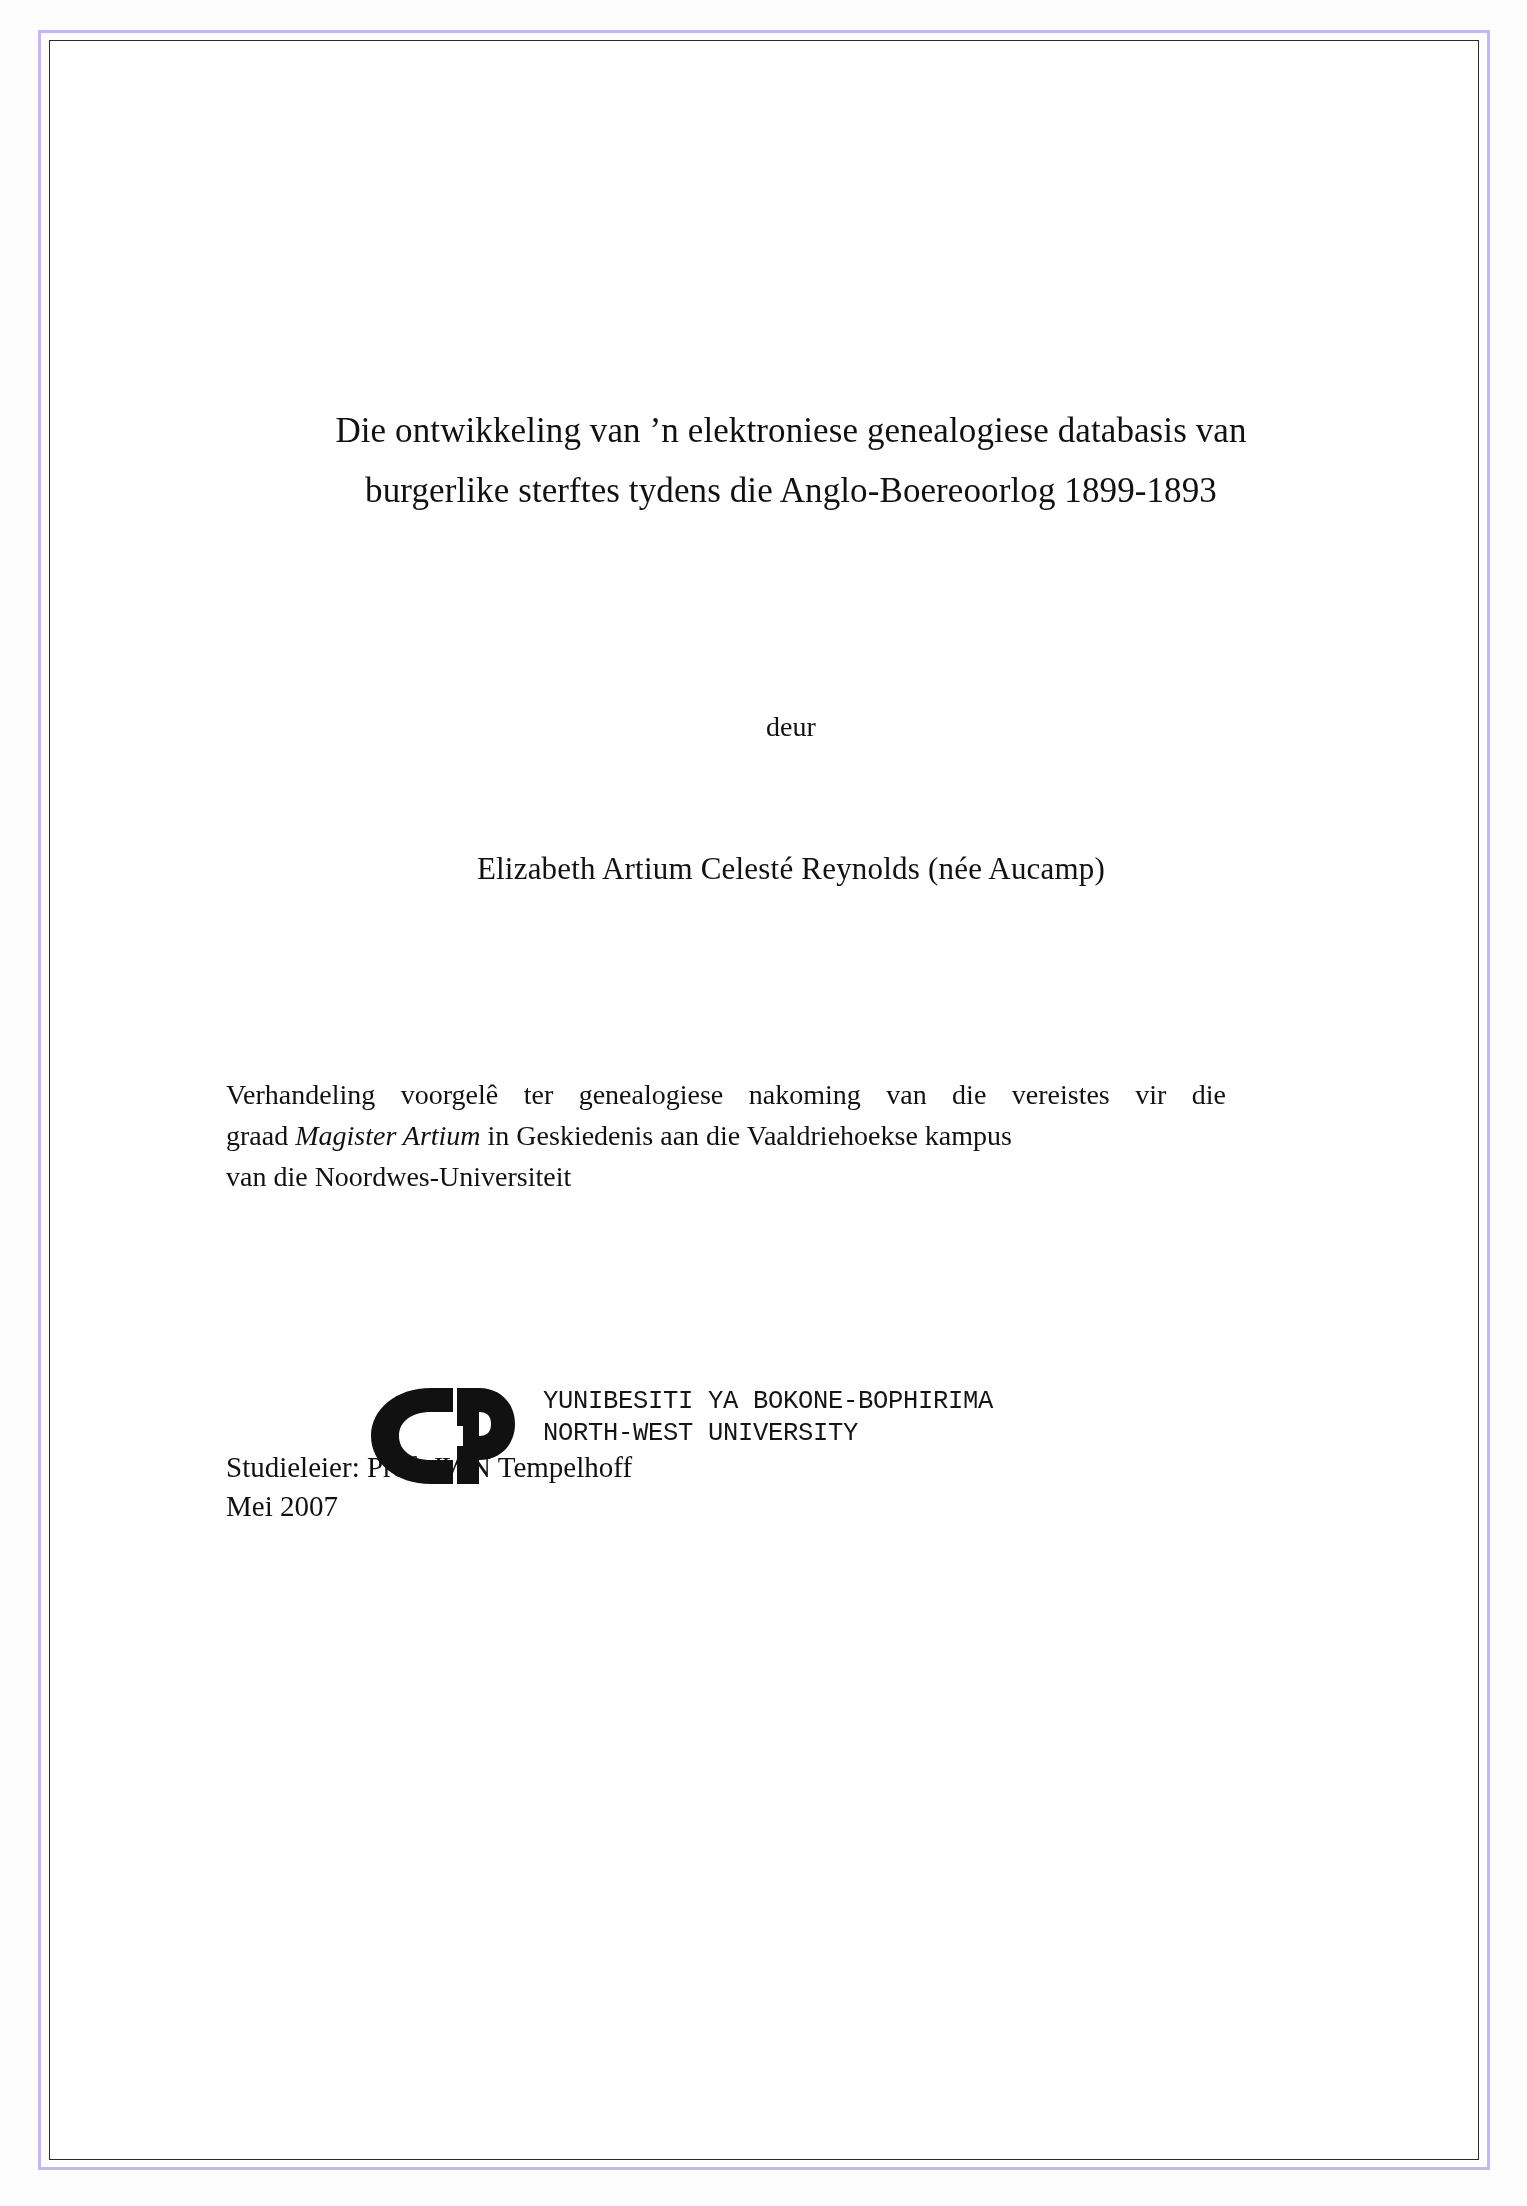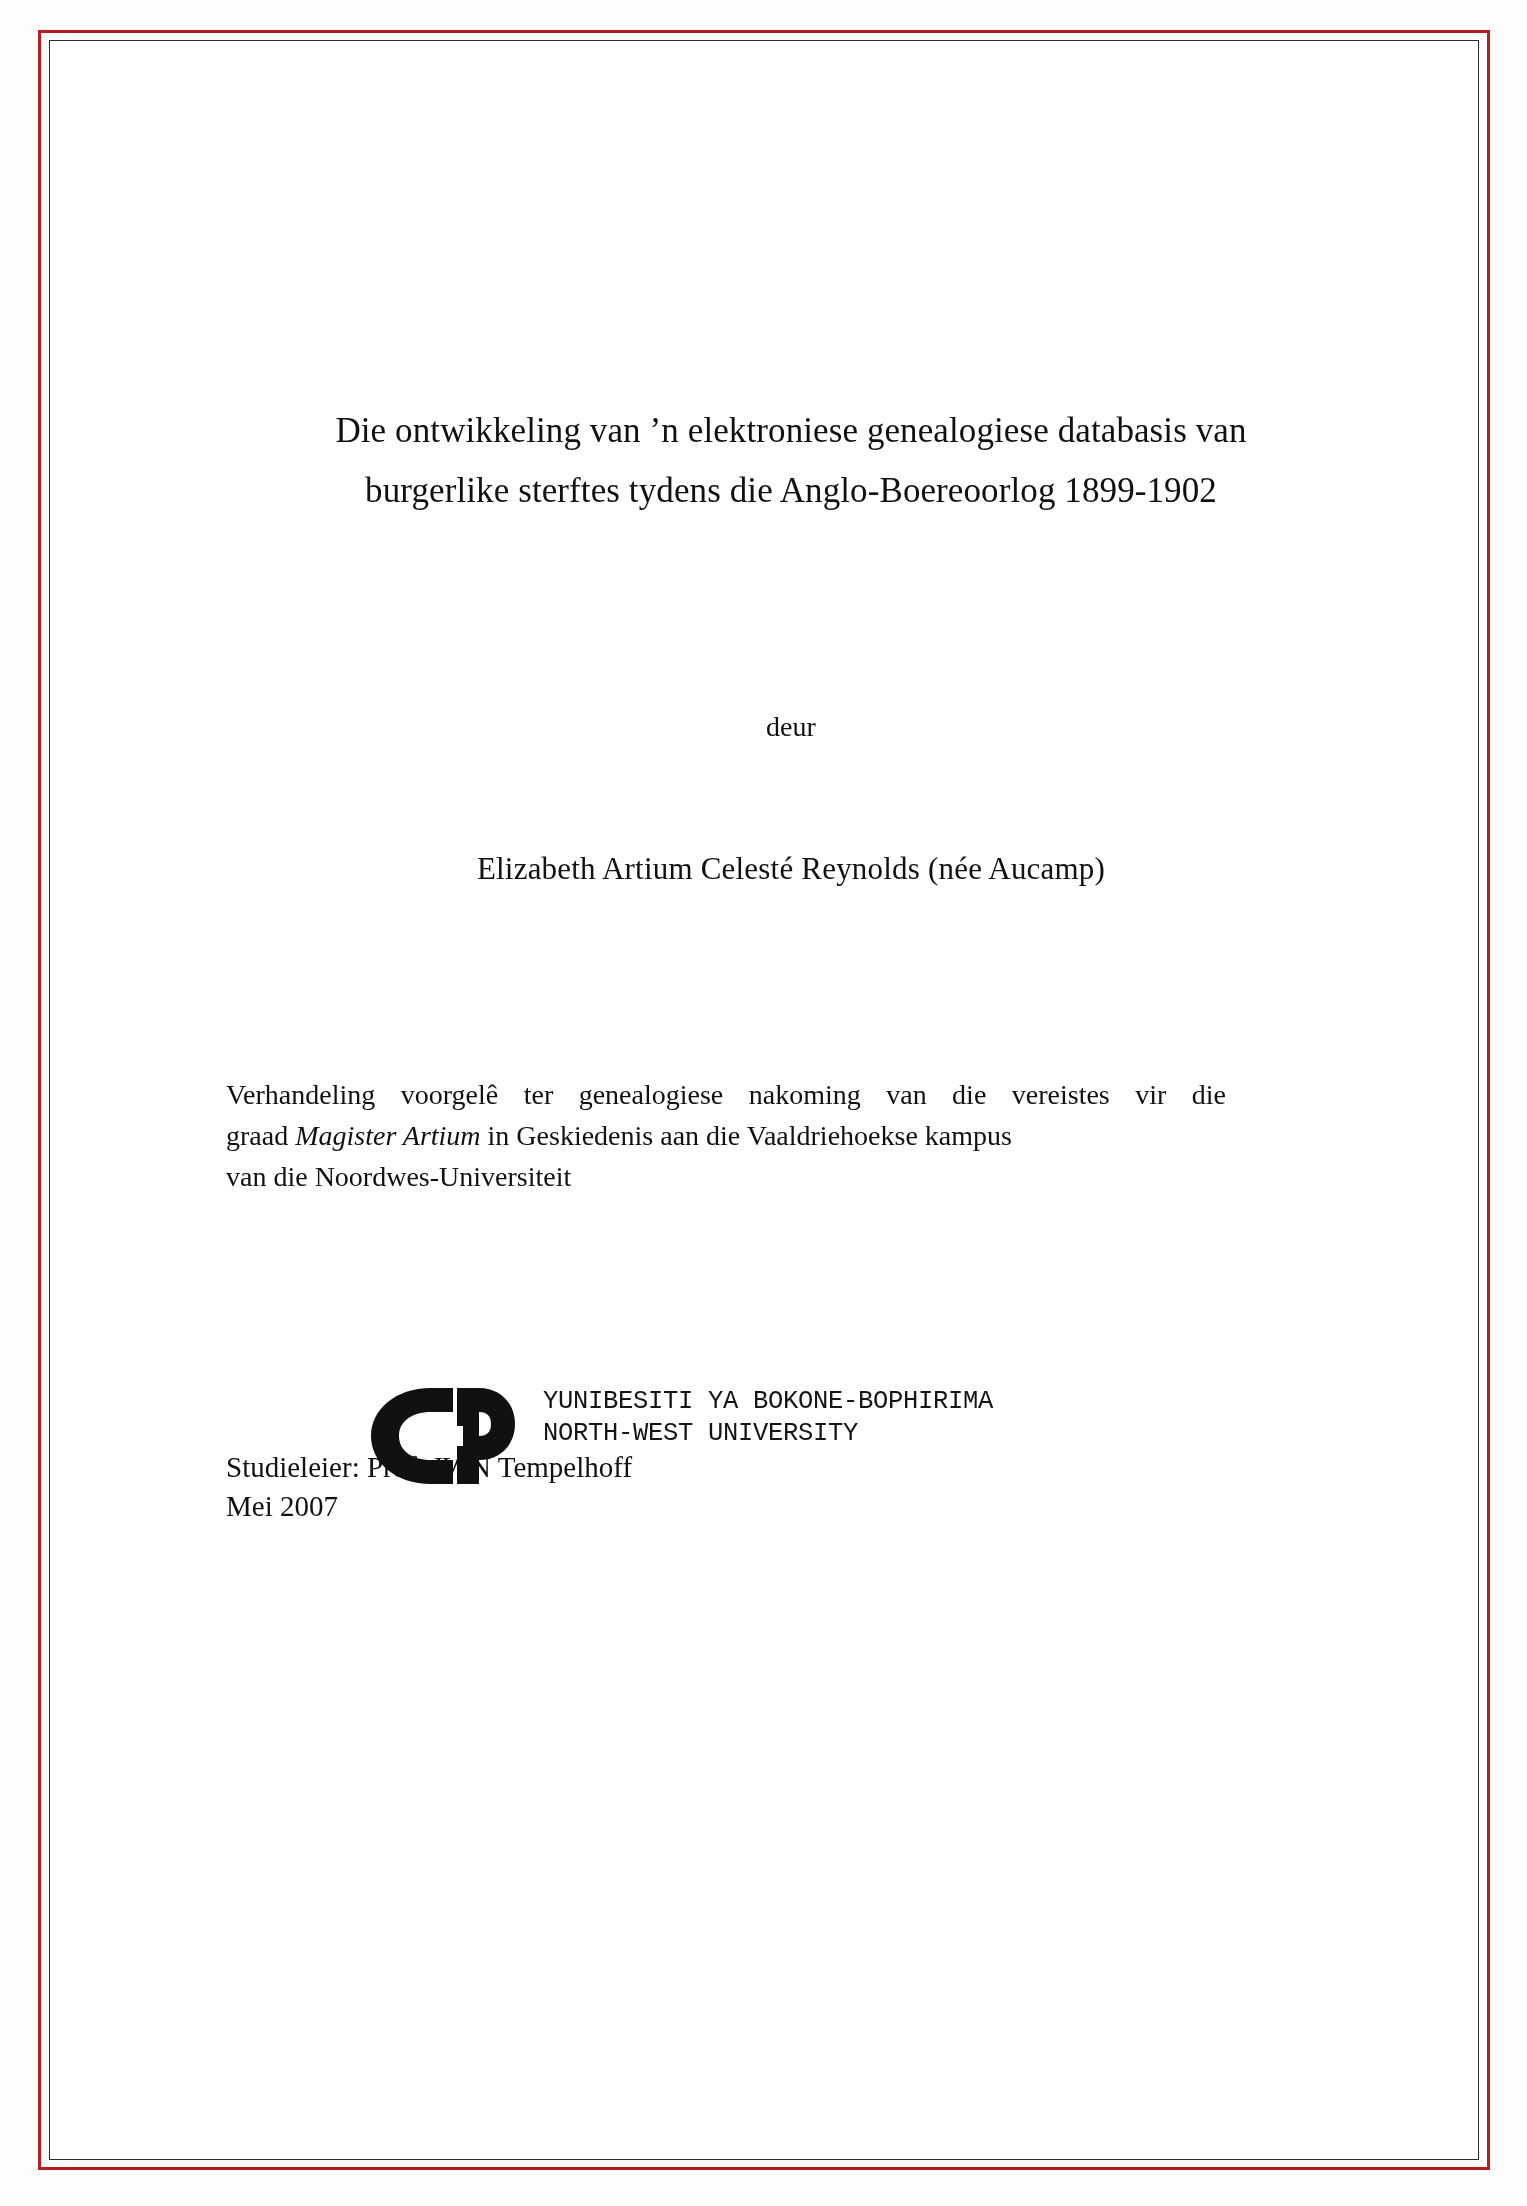--- a/index.html
+++ b/index.html
@@ -26,21 +26,21 @@
     background: #fdfdfd;
   }
 
   
   .page-border {
     position: absolute;
     left: 38px;
     top: 30px;
     width: 1452px;
     height: 2140px;
-    border: 3px solid #b91c1c;
+    border: 3px solid #c4b5fd;
     background: #ffffff;
     box-sizing: border-box;
   }
   .page-border-inner {
     position: absolute;
     left: 8px;
     top: 7px;
     right: 8px;
     bottom: 7px;
     border: 1px solid #2a2a2a;
@@ -130,21 +130,21 @@
 <body>
 
 <div class="page-scan">
   <div class="page-border">
     <div class="page-border-inner"></div>
 
     <div class="content">
 
       <div class="title-block">
         <div class="title-line">Die ontwikkeling van ’n elektroniese genealogiese databasis van</div>
-        <div class="title-line">burgerlike sterftes tydens die Anglo-Boereoorlog 1899-1902</div>
+        <div class="title-line">burgerlike sterftes tydens die Anglo-Boereoorlog 1899-1893</div>
       </div>
 
       <div class="deur">deur</div>
 
       <div class="author">Elizabeth Artium Celesté Reynolds (née Aucamp)</div>
 
       <div class="declaration">
         <div class="ln1">Verhandeling voorgelê ter genealogiese nakoming van die vereistes vir die</div>
         <div class="ln2"><span>graad </span><span class="italic">Magister Artium</span><span> in Geskiedenis aan die Vaaldriehoekse kampus</span></div>
         <div class="ln3">van die Noordwes-Universiteit</div>

